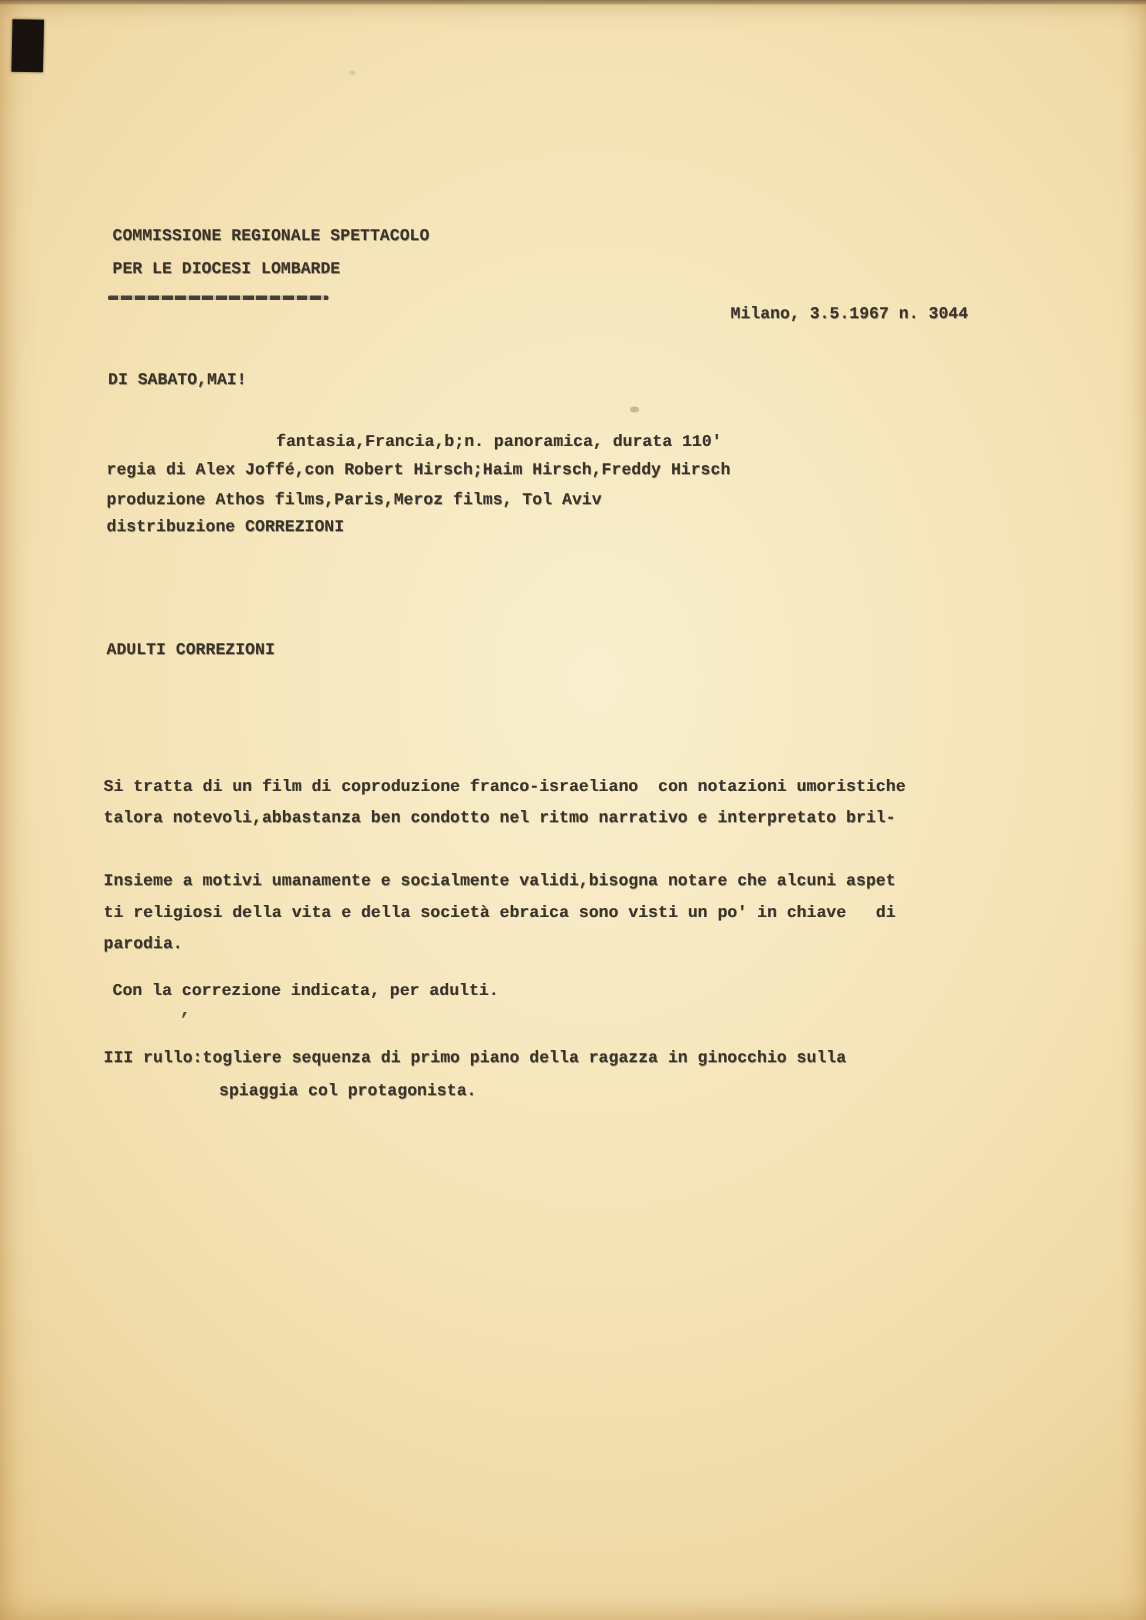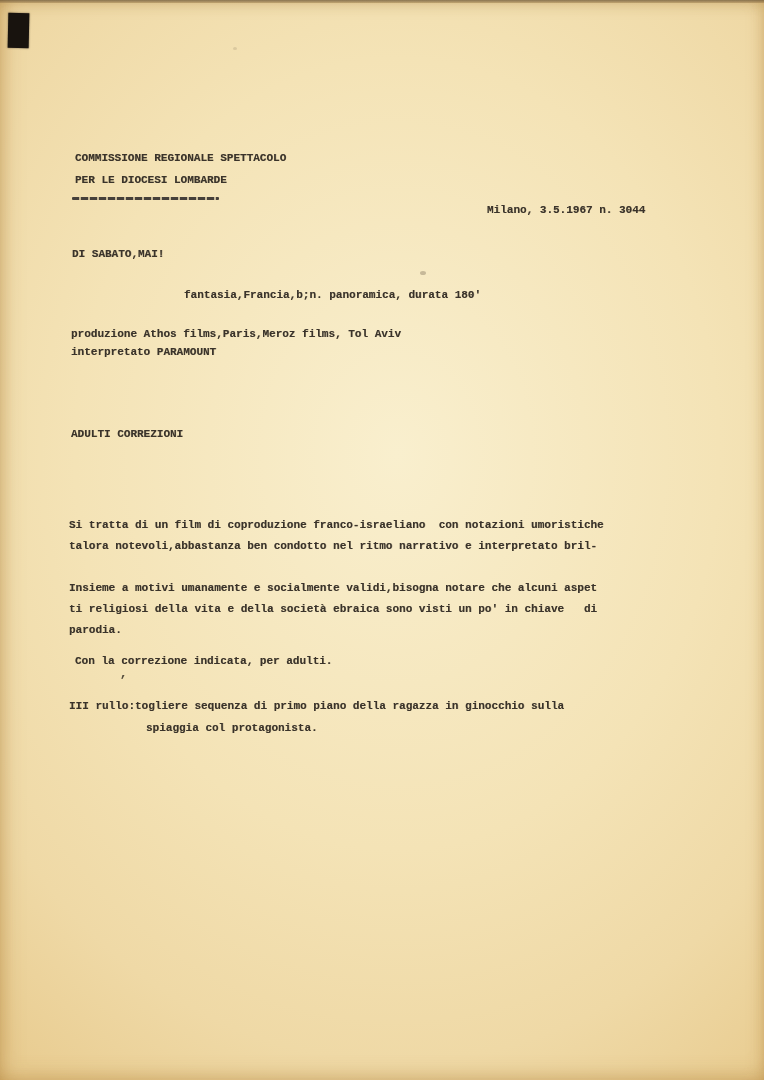--- a/index.html
+++ b/index.html
@@ -79,23 +79,24 @@
 
   <div class="tline" style="left:75px;top:150px">COMMISSIONE REGIONALE SPETTACOLO</div>
   <div class="tline" style="left:75px;top:172px">PER LE DIOCESI LOMBARDE</div>
 
   <div class="rule"></div>
 
   <div class="tline" style="left:487px;top:202px">Milano, 3.5.1967 n. 3044</div>
 
   <div class="tline" style="left:72px;top:246px">DI SABATO,MAI!</div>
 
-  <div class="tline" style="left:184px;top:287px">fantasia,Francia,b;n. panoramica, durata 180'</div>
+  <div class="tline" style="left:184px;top:287px">fantasia,Francia,b;n. panoramica, durata 110'</div>
+  <div class="tline" style="left:71px;top:306px">regia di Alex Joffé,con Robert Hirsch;Haim Hirsch,Freddy Hirsch</div>
   <div class="tline" style="left:71px;top:326px">produzione Athos films,Paris,Meroz films, Tol Aviv</div>
-  <div class="tline" style="left:71px;top:344px">interpretato PARAMOUNT</div>
+  <div class="tline" style="left:71px;top:344px">distribuzione CORREZIONI</div>
 
   <div class="tline" style="left:71px;top:426px">ADULTI CORREZIONI</div>
 
   <div class="tline" style="left:69px;top:517px">Si tratta di un film di coproduzione franco-israeliano  con notazioni umoristiche</div>
   <div class="tline" style="left:69px;top:538px">talora notevoli,abbastanza ben condotto nel ritmo narrativo e interpretato bril-</div>
 
   <div class="tline" style="left:69px;top:580px"><span>Insieme a motivi umanamente e socialmente validi,bisogna notare che alcuni asp</span><span class="u-cont">et</span></div>
   <div class="tline" style="left:69px;top:601px">ti religiosi della vita e della società ebraica sono visti un po' in chiave   di</div>
   <div class="tline" style="left:69px;top:622px">parodia.</div>
 

